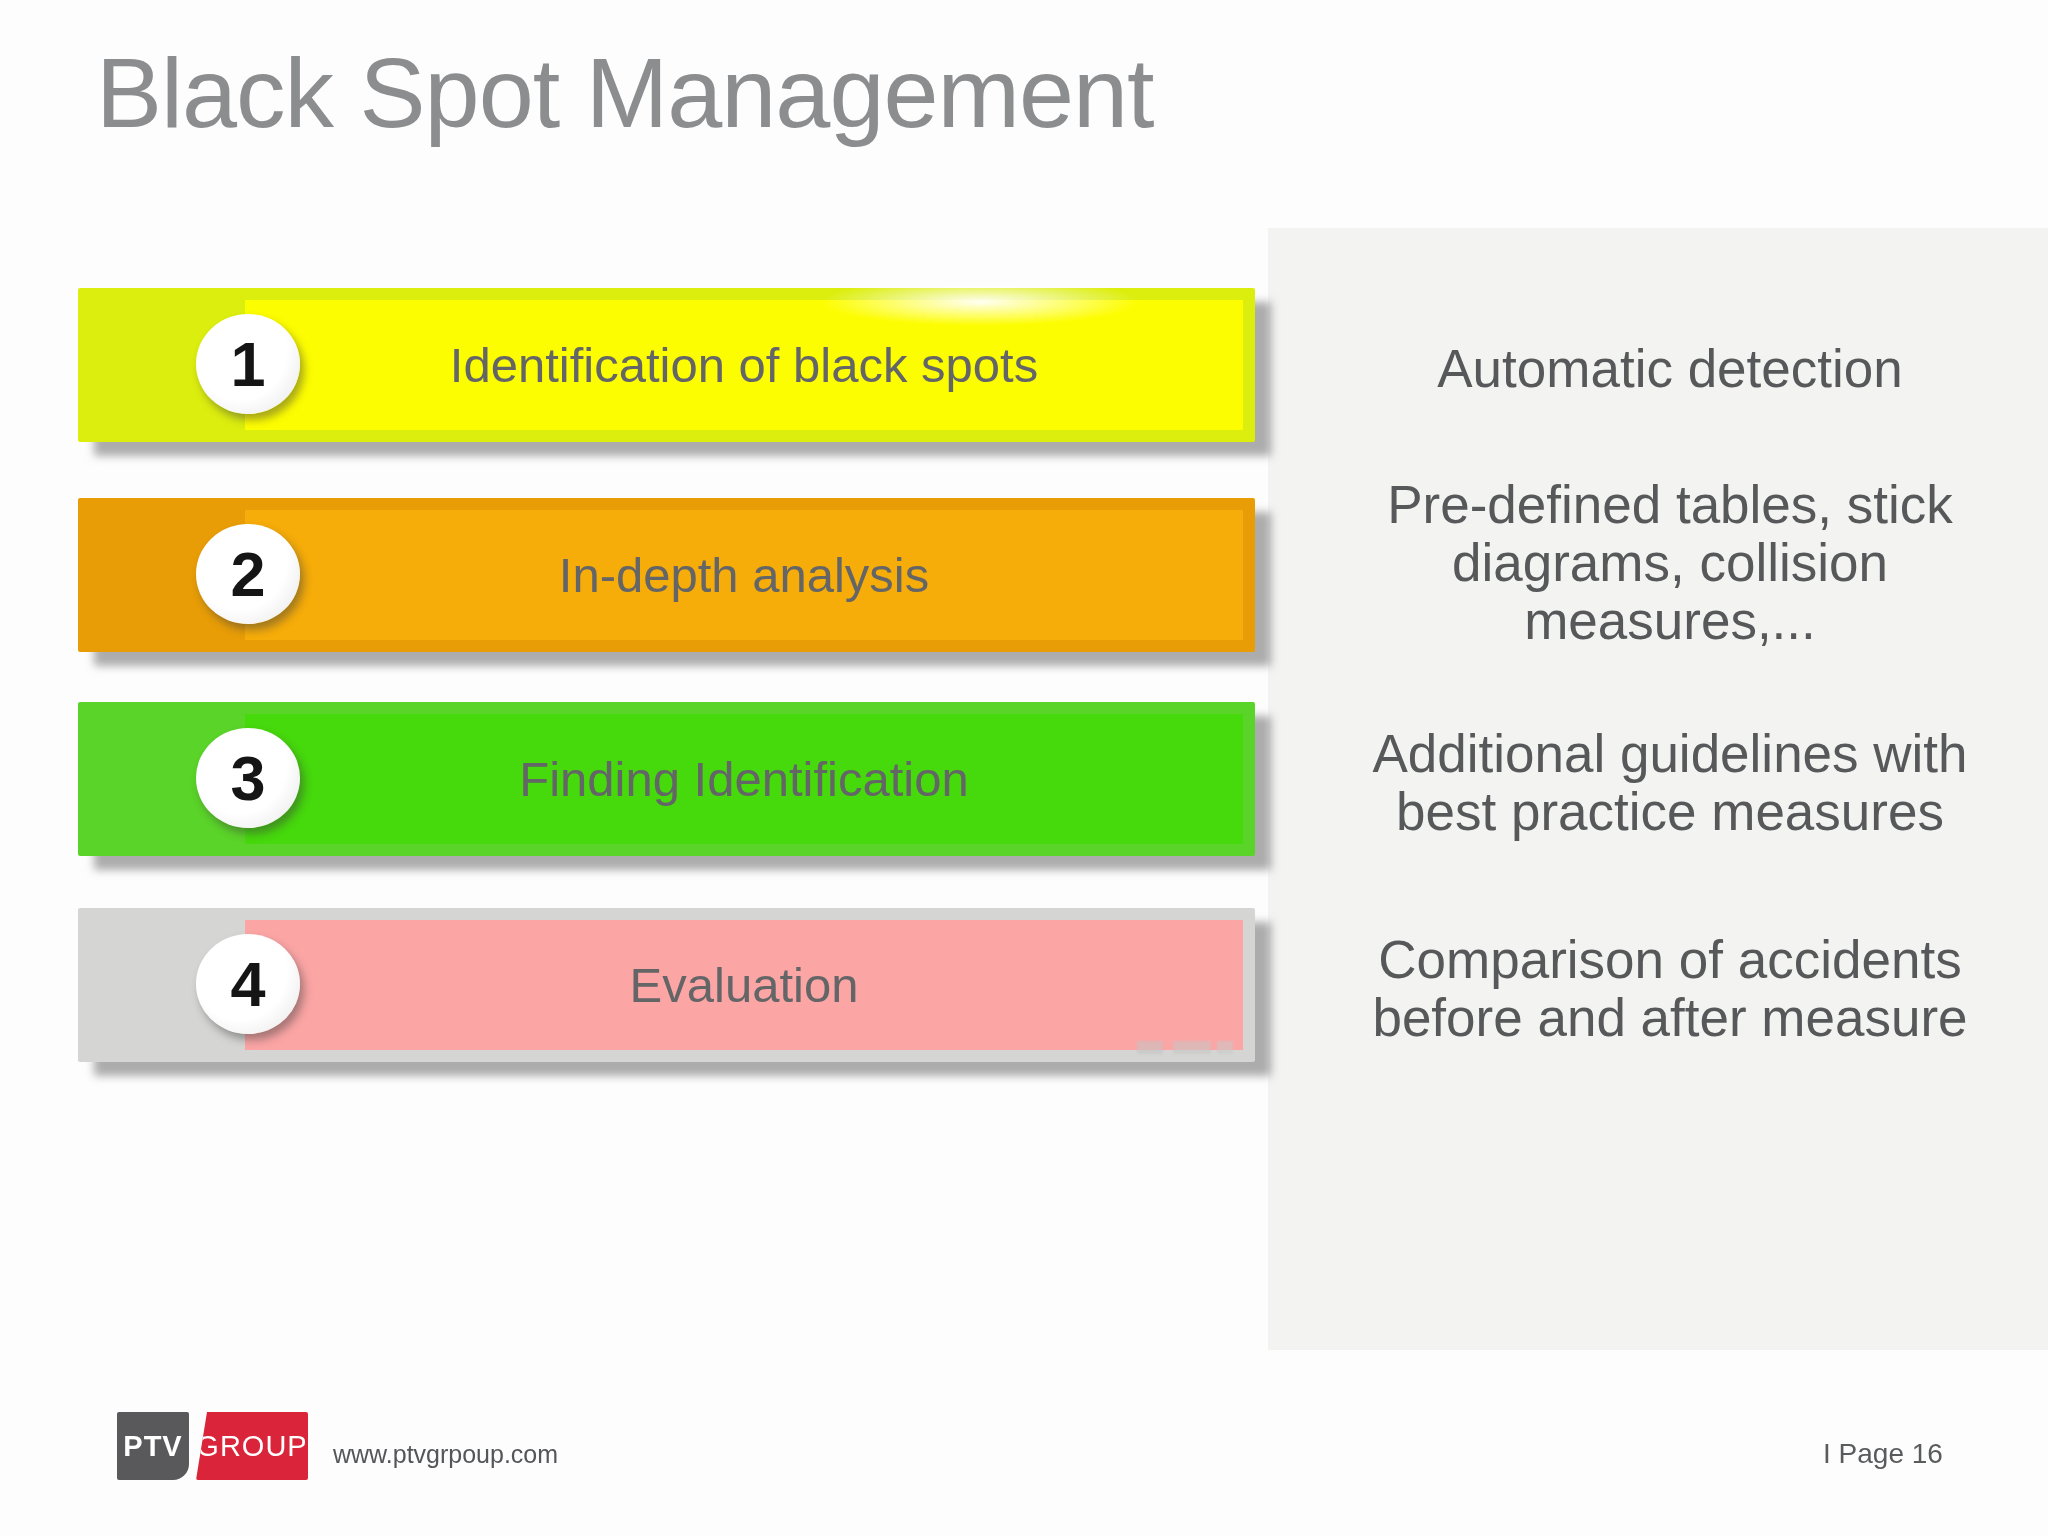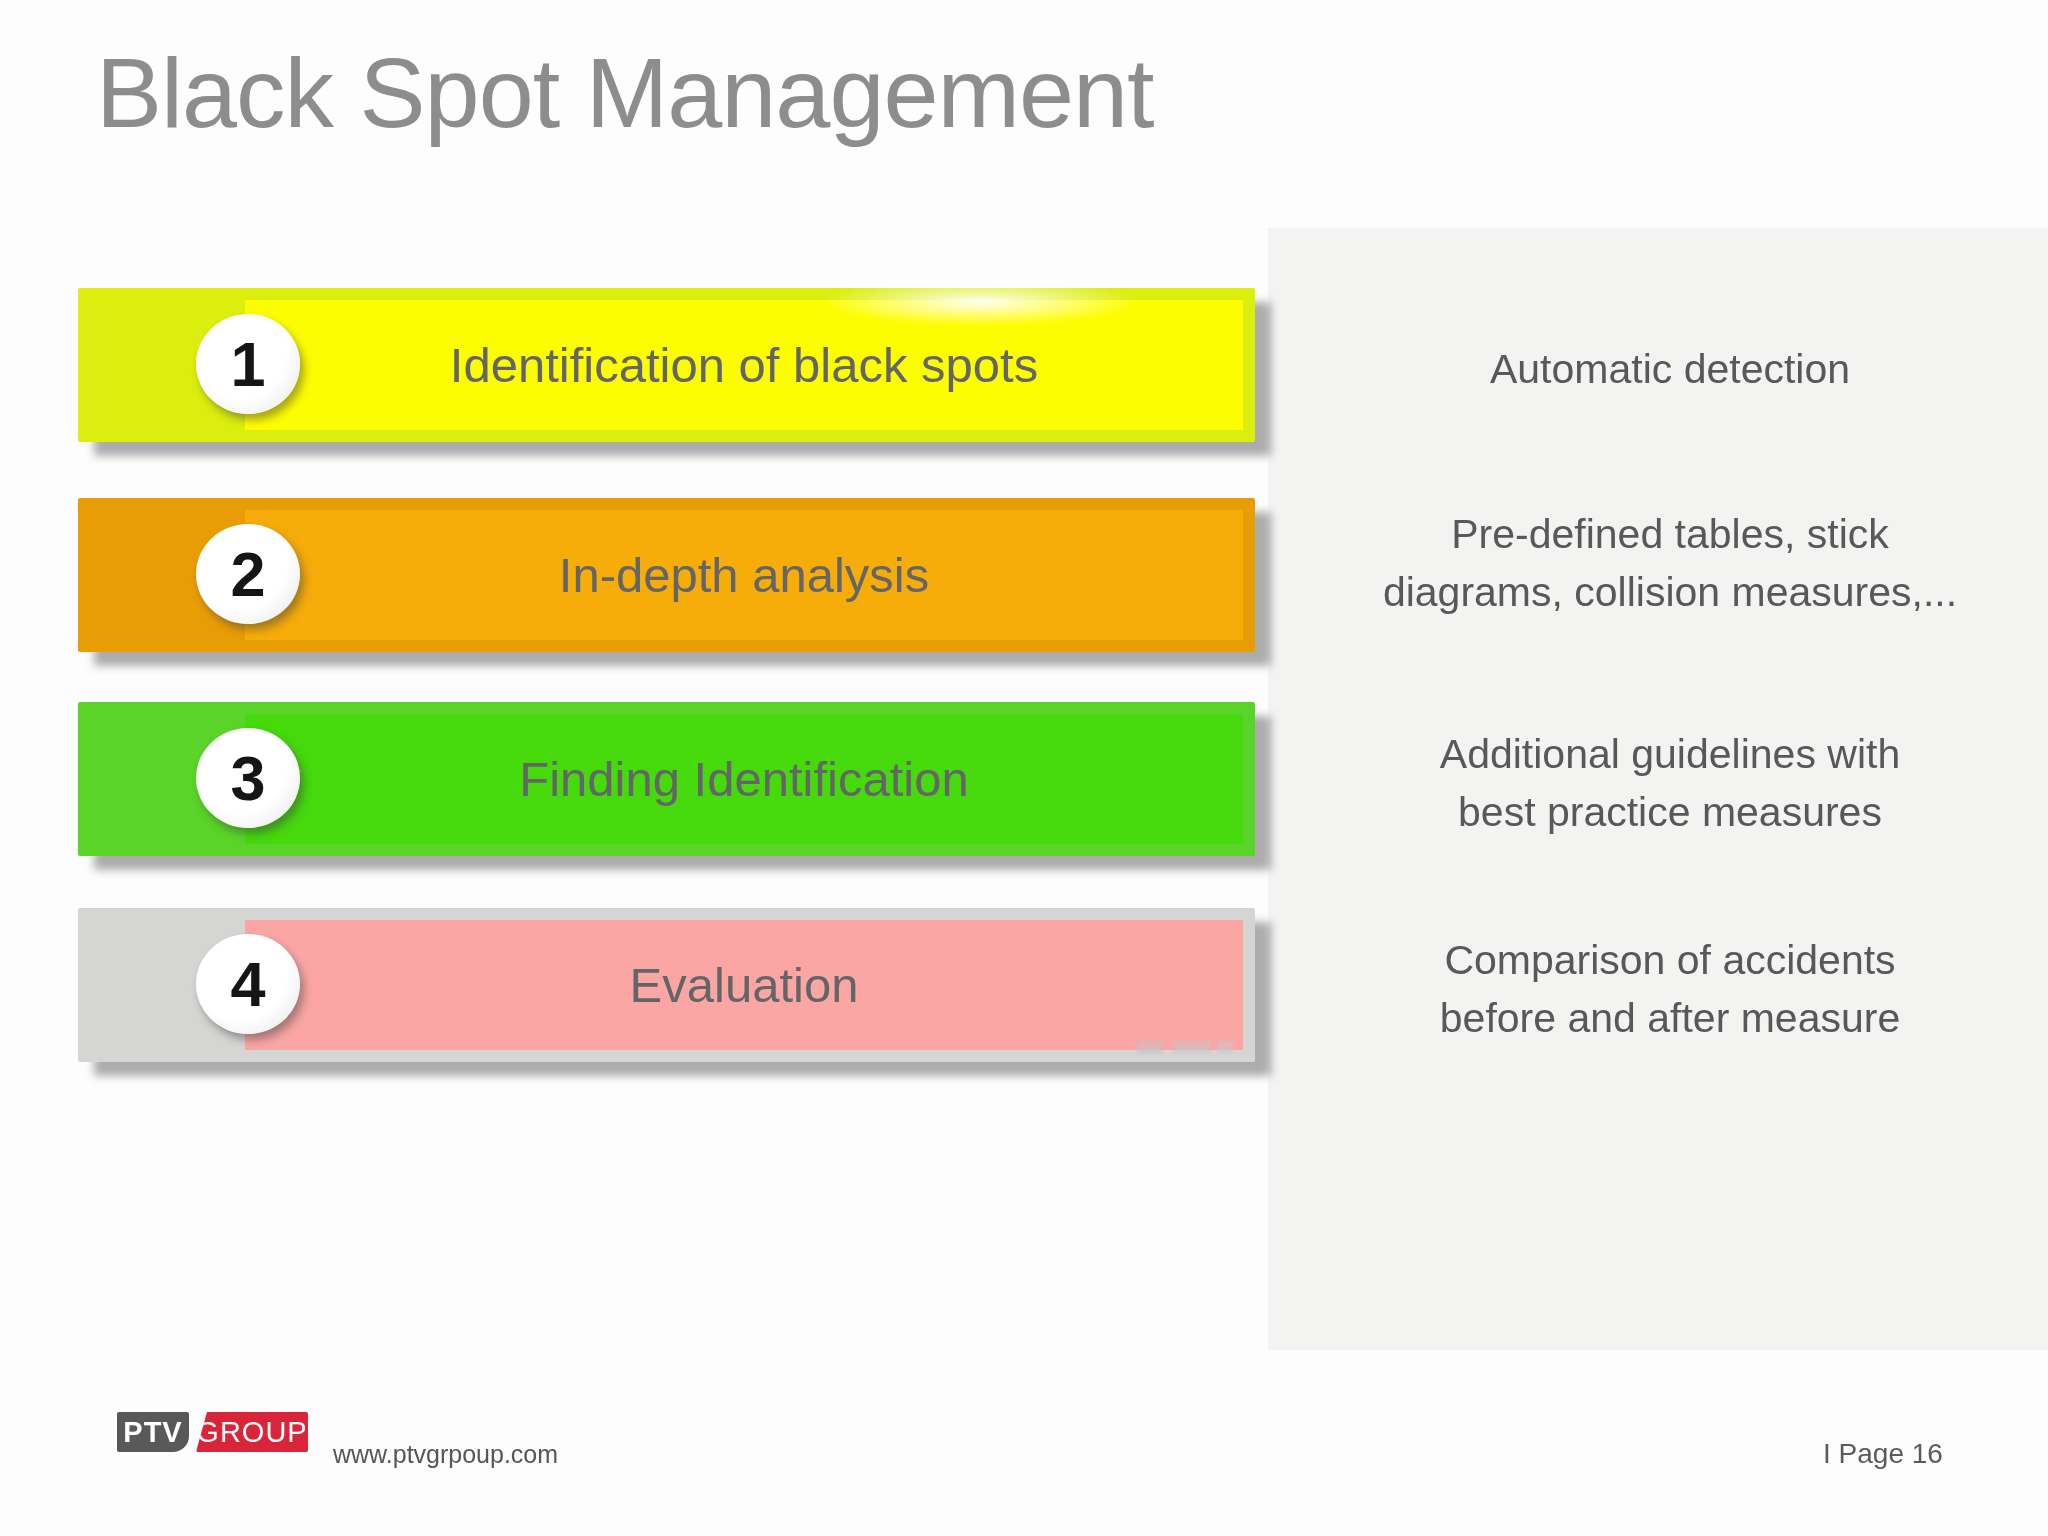--- a/index.html
+++ b/index.html
@@ -49,34 +49,34 @@
   .bar4{top:908px;background:#d5d5d4;}
   .bar4 .inner{background:#fca5a5;}
   .glow{
     position:absolute;left:820px;top:278px;width:320px;height:48px;
     background:radial-gradient(ellipse at center, rgba(255,255,255,0.95) 0%, rgba(255,255,255,0) 70%);
     pointer-events:none;
   }
   .desc{
     position:absolute;left:1310px;width:720px;height:174px;
     display:flex;flex-direction:column;justify-content:center;
-    text-align:center;color:#57585a;font-size:41px;line-height:58px;
+    text-align:center;color:#57585a;font-size:53px;line-height:58px;
   }
   .desc1{top:282px;}
   .desc2{top:476px;}
   .desc3{top:696px;}
   .desc4{top:902px;}
   .watermark{
     position:absolute;right:22px;bottom:8px;width:96px;height:13px;
     background:
       linear-gradient(90deg,#c4c4c4 0 26px,rgba(0,0,0,0) 26px 36px,#c6c6c6 36px 74px,rgba(0,0,0,0) 74px 80px,#c9c9c9 80px 96px);
     opacity:0.55;filter:blur(1px);
   }
   .footer-logo{
-    position:absolute;left:117px;top:1412px;height:40px;display:flex;align-items:stretch;
+    position:absolute;left:117px;top:1412px;height:68px;display:flex;align-items:stretch;
   }
   .logo-ptv{
     width:72px;background:#59595b;color:#ffffff;
     display:flex;align-items:center;justify-content:center;
     font-size:29px;font-weight:700;letter-spacing:1px;
     border-radius:2px 2px 16px 2px;
   }
   .logo-gap{width:7px;}
   .logo-group{
     width:112px;background:#d92439;color:#ffffff;

